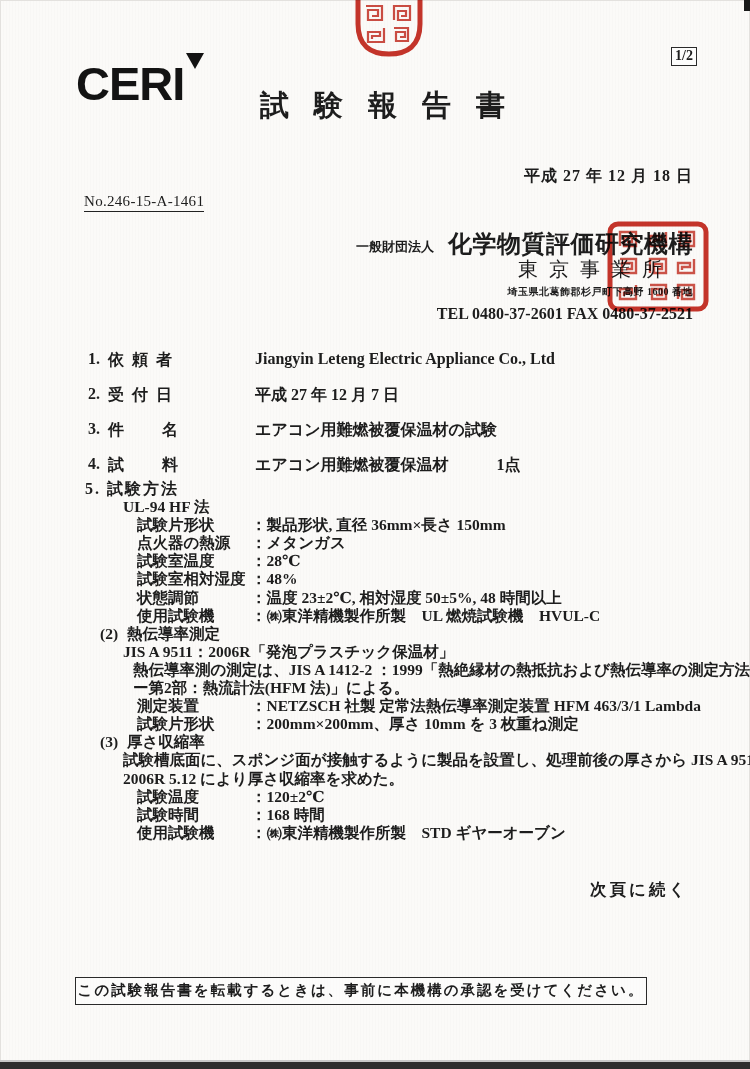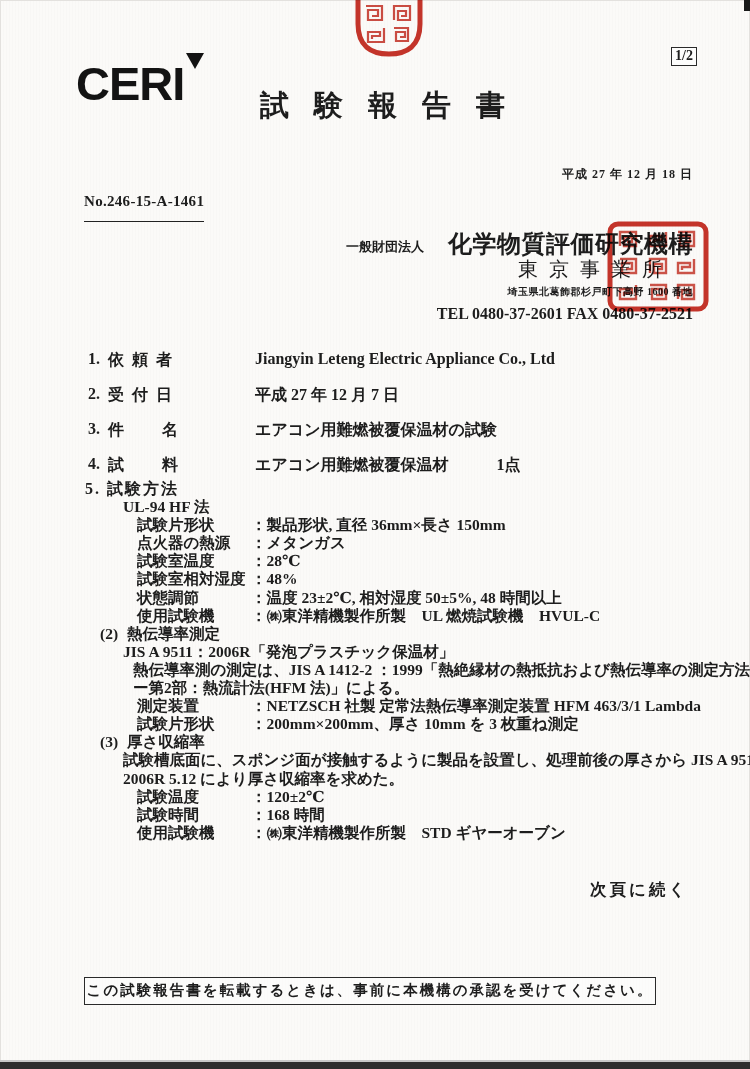--- a/index.html
+++ b/index.html
@@ -13,27 +13,27 @@
   }
   
   .logo-text{position:absolute;left:76px;top:60px;font-family:"Liberation Sans","DejaVu Sans",sans-serif;
     font-size:47px;font-weight:800;letter-spacing:-1px;color:#131313;line-height:1;}
   .logo-tri{position:absolute;left:186px;top:53px;width:0;height:0;
     border-left:9px solid transparent;border-right:9px solid transparent;border-top:16px solid #131313;}
   .doc-title{position:absolute;left:260px;top:86px;font-size:29px;font-weight:700;letter-spacing:25px;white-space:nowrap;}
   .page-num{position:absolute;left:671px;top:47px;font-size:14px;font-weight:700;
     border:1.5px solid #2a2a2a;padding:0 3px 1px 3px;background:#fdfdfc;}
   .corner-mark{position:absolute;right:0;top:0;width:6px;height:11px;background:#1a1a1a;}
-  .date-line{position:absolute;right:57px;top:166px;font-size:12px;font-weight:600;letter-spacing:1px;}
-  .report-no{position:absolute;left:84px;top:193px;font-size:15px;font-weight:700;
-    border-bottom:1.5px solid #222;padding-bottom:11px;letter-spacing:0.3px;}
+  .date-line{position:absolute;right:57px;top:166px;font-size:16px;font-weight:600;letter-spacing:1px;}
+  .report-no{position:absolute;left:84px;top:193px;font-size:15px;font-weight:400;
+    border-bottom:1.5px solid #222;padding-bottom:1px;letter-spacing:0.3px;}
   
   .org{position:absolute;right:57px;top:233px;text-align:right;white-space:nowrap;}
   .org-line1{line-height:22px;}
-  .org-type{font-size:13px;font-weight:700;margin-right:20px;vertical-align:1px;}
+  .org-type{font-size:13px;font-weight:700;margin-right:10px;vertical-align:1px;}
   .org-name{font-size:24px;font-weight:800;letter-spacing:0.5px;}
   .org-office{font-size:20px;font-weight:400;letter-spacing:11px;margin-right:20px;line-height:22px;}
   .org-address{font-size:10px;font-weight:700;letter-spacing:0.5px;line-height:23px;}
   .org-tel{font-size:16px;font-weight:600;line-height:22px;}
   
   .seal{position:absolute;mix-blend-mode:multiply;opacity:0.95;}
   .seal-top{left:354px;top:-20px;}
   .seal-org{left:607px;top:221px;}
   
   .items{position:absolute;left:88px;top:350px;}
@@ -46,21 +46,21 @@
   .m-row{line-height:18.1px;height:18.1px;white-space:nowrap;}
   .m-head{font-size:16px;font-weight:700;letter-spacing:2px;}
   .sub-head{padding-left:15px;font-weight:700;}
   .sub-head .sub-no{letter-spacing:0;margin-right:5px;font-weight:600;}
   .ind1{padding-left:38px;}
   .ind2{padding-left:48px;}
   .param{padding-left:52px;display:flex;}
   .p-label{display:inline-block;width:114px;}
   
   .continue{position:absolute;left:590px;top:879px;font-size:16.5px;font-weight:700;letter-spacing:3px;}
-  .footer-box{position:absolute;left:84px;top:977px;width:570px;border:1.5px solid #2a2a2a;
+  .footer-box{position:absolute;left:75px;top:977px;width:570px;border:1.5px solid #2a2a2a;
     padding:3px 0 4px 0;text-align:center;font-size:14.5px;font-weight:700;letter-spacing:2px;
     white-space:nowrap;background:rgba(255,255,255,0.4);}
   .bottom-bar{position:absolute;left:0;bottom:0;width:100%;height:7px;background:#2e2e2e;border-top:2px solid #c8c8c8;}
   svg .sr{stroke:#c42a1f;fill:none;}
 </style>
 </head>
 <body>
 
 <div class="page">
 

